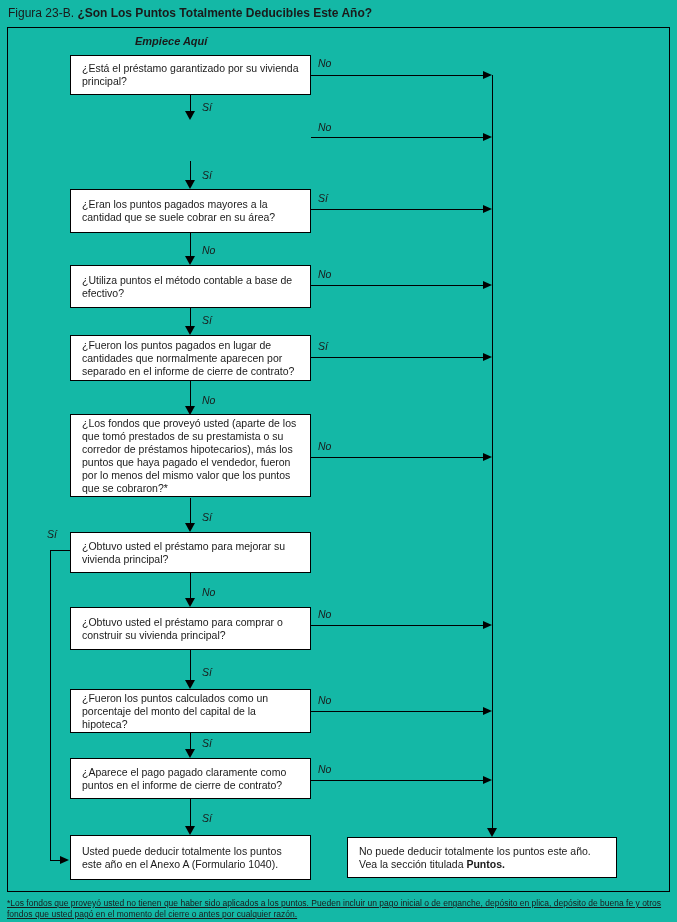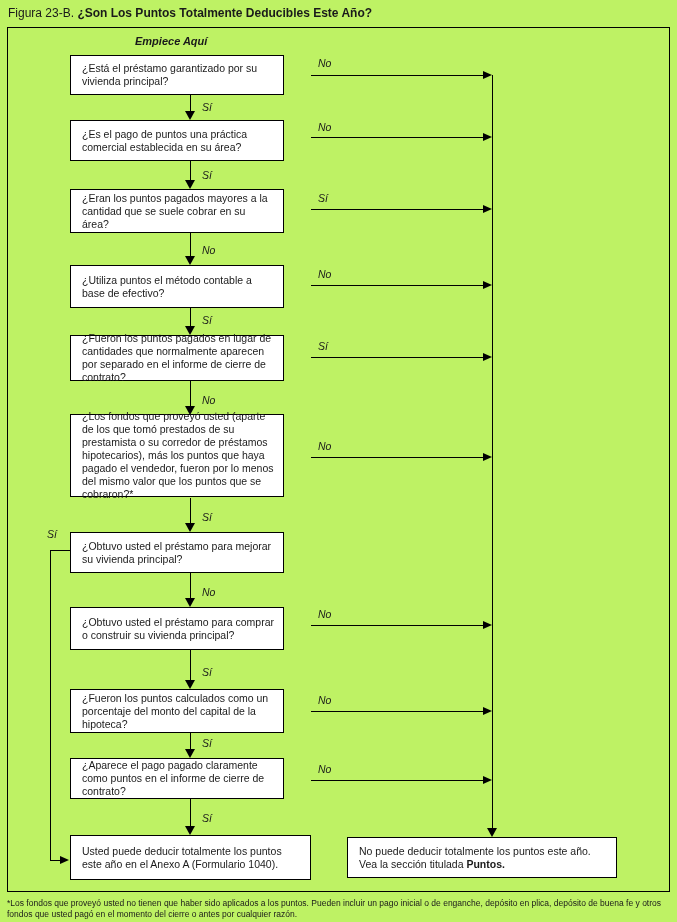--- a/index.html
+++ b/index.html
@@ -5,21 +5,21 @@
   * { margin: 0; padding: 0; box-sizing: border-box; }
   html, body { background: #ffffff; }
   body {
     font-family: "Liberation Sans", "DejaVu Sans", sans-serif;
     color: #1a1a1a;
   }
   #page {
     position: relative;
     width: 677px;
     height: 922px;
-    background: #bef264;
+    background: #14b8a6;
     overflow: hidden;
   }
   .title {
     position: absolute;
     left: 8px; top: 6px;
     font-size: 12px;
     white-space: nowrap;
   }
   .title .bold { font-weight: bold; }
   .chart-border {
@@ -32,21 +32,21 @@
     position: absolute;
     left: 135px; top: 35px;
     font-size: 11px;
     font-weight: bold;
     font-style: italic;
     white-space: nowrap;
   }
   .qbox {
     position: absolute;
     left: 70px;
-    width: 214px;
+    width: 241px;
     border: 1px solid #000;
     background: #fff;
     display: flex;
     align-items: center;
     padding: 3px 8px 3px 11px;
     font-size: 10.5px;
     line-height: 13px;
   }
   .endbox {
     position: absolute;
@@ -78,41 +78,39 @@
     border-top: 4px solid transparent;
     border-bottom: 4px solid transparent;
     border-left: 9px solid #000;
   }
   .footnote {
     position: absolute;
     left: 7px; top: 898px;
     width: 665px;
     font-size: 8.5px;
     line-height: 11px;
+    text-decoration: underline;
   }
 </style>
 </head>
 <body>
 
 <div id="page">
 
   <div class="title">
     <span>Figura 23-B.</span>
     <span class="bold">¿Son Los Puntos Totalmente Deducibles Este Año?</span>
   </div>
 
   <div class="chart-border"></div>
 
   <div class="start-label">Empiece Aquí</div>
 
   <div class="qbox" style="top:55px;height:40px;">
       <span>¿Está el préstamo garantizado por su vivienda principal?</span>
-    </div>
-  <div class="qbox" style="top:120px;height:41px;">
-      <span>¿Es el pago de puntos una práctica comercial establecida en su área?</span>
     </div>
   <div class="qbox" style="top:189px;height:44px;">
       <span>¿Eran los puntos pagados mayores a la cantidad que se suele cobrar en su área?</span>
     </div>
   <div class="qbox" style="top:265px;height:43px;">
       <span>¿Utiliza puntos el método contable a base de efectivo?</span>
     </div>
   <div class="qbox" style="top:335px;height:46px;">
       <span>¿Fueron los puntos pagados en lugar de cantidades que normalmente aparecen por separado en el informe de cierre de contrato?</span>
     </div>

